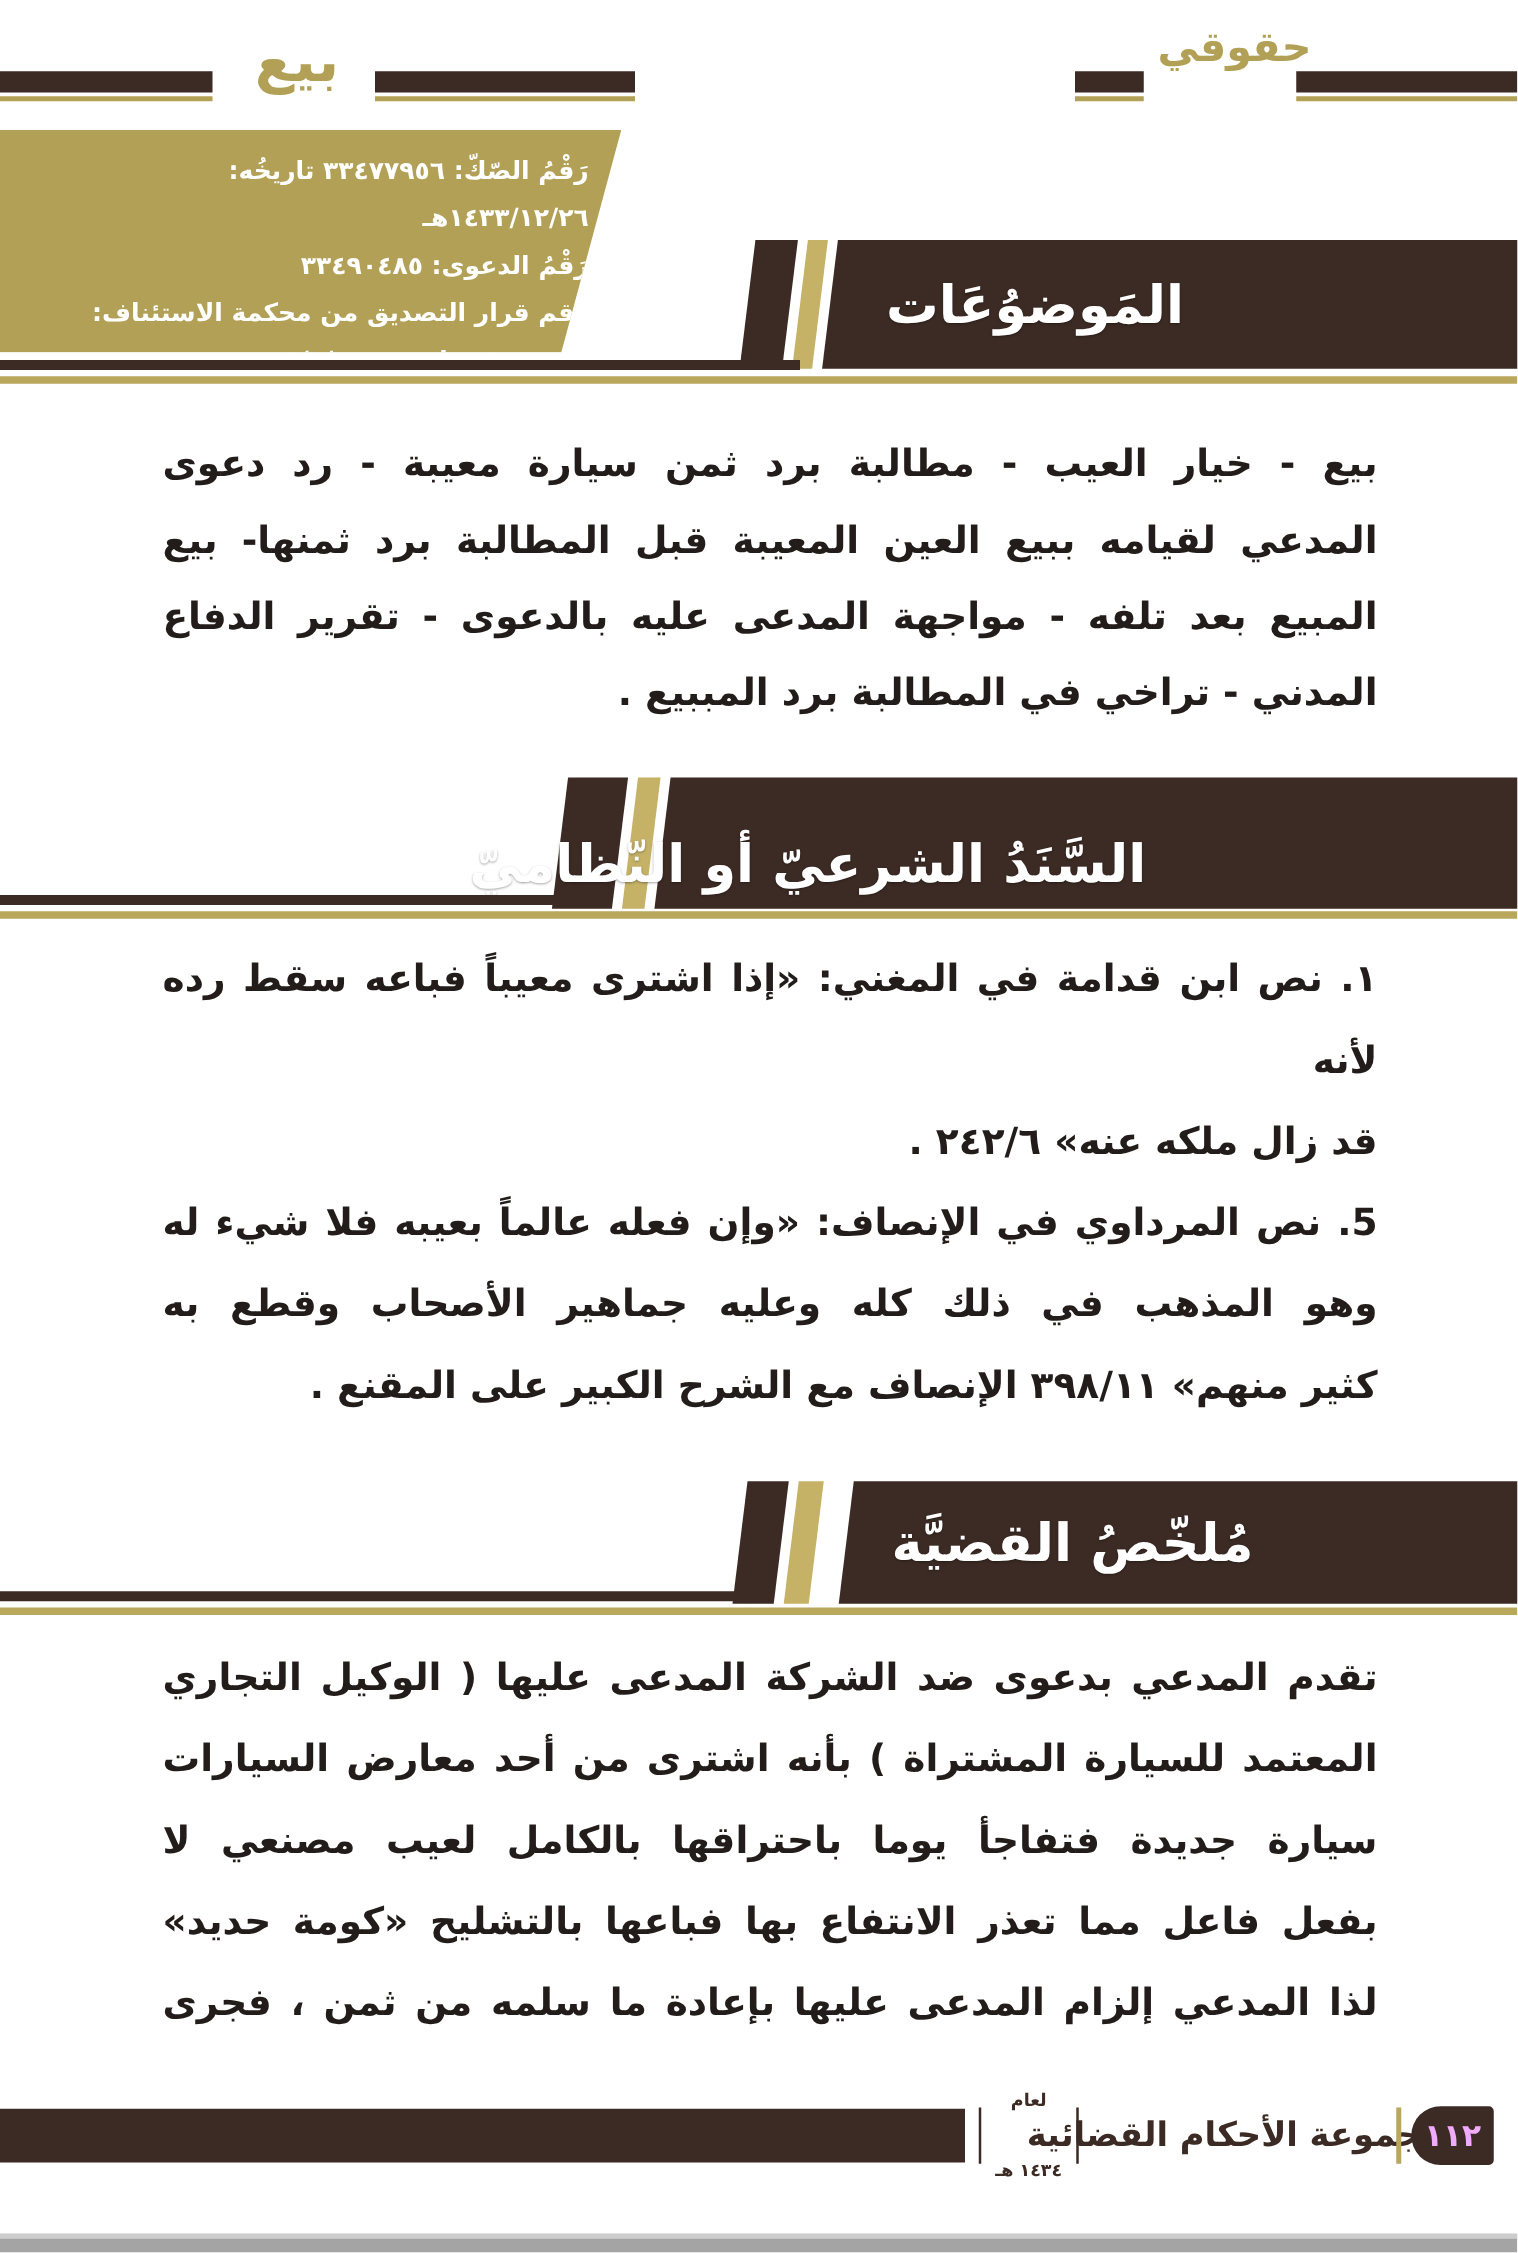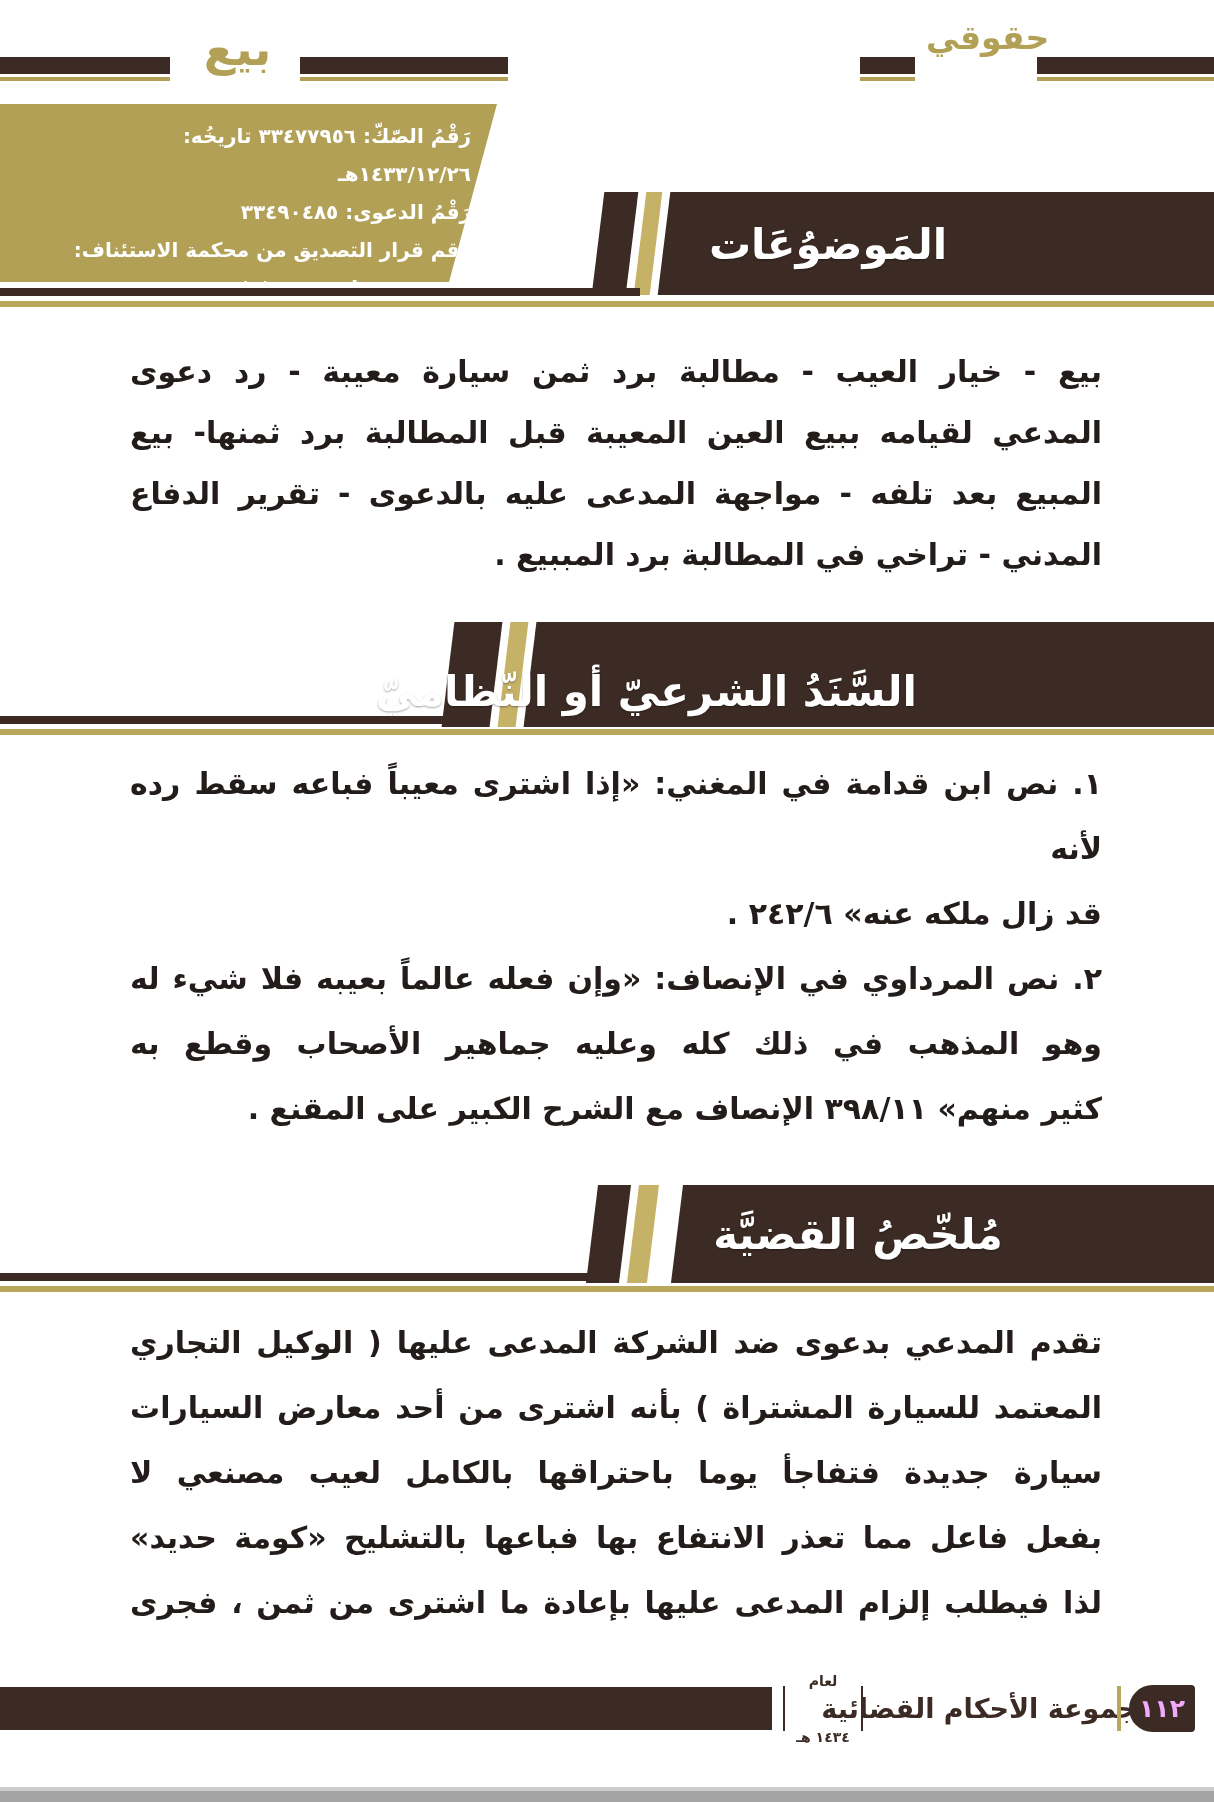--- a/index.html
+++ b/index.html
@@ -125,40 +125,40 @@
     <div class="piece gstripe" style="left:64px;width:18px;"></div>
     <div class="piece mainbody" style="left:90px;right:-50px;"></div>
     <div class="banner-title" style="left:57px;width:420px;margin-top:16px;">السَّنَدُ الشرعيّ أو النّظاميّ</div>
   </div>
   <div class="under-dark" style="top:716px;width:455px;"></div>
   <div class="under-gold" style="top:729px;"></div>
 
   <div class="bodyblock" style="top:751px;line-height:65px;">
     <div class="line">١. نص ابن قدامة في المغني: «إذا اشترى معيباً فباعه سقط رده لأنه</div>
     <div class="line end">قد زال ملكه عنه» ٢٤٢/٦ .</div>
-    <div class="line">٢. نص المرداوي في الإنصاف: «وإن فعله عالماً بعيبه فلا شيء له</div>
+    <div class="line">5. نص المرداوي في الإنصاف: «وإن فعله عالماً بعيبه فلا شيء له</div>
     <div class="line">وهو المذهب في ذلك كله وعليه جماهير الأصحاب وقطع به</div>
     <div class="line end">كثير منهم» ٣٩٨/١١ الإنصاف مع الشرح الكبير على المقنع .</div>
   </div>
 
   <div class="banner" style="left:592px;top:1185px;width:622px;height:98px;">
     <div class="piece lead" style="left:0;width:33px;"></div>
     <div class="piece gstripe" style="left:41px;width:20px;"></div>
     <div class="piece mainbody" style="left:85px;right:-50px;"></div>
     <div class="banner-title" style="left:66px;width:400px;">مُلخّصُ القضيَّة</div>
   </div>
   <div class="under-dark" style="top:1273px;width:598px;"></div>
   <div class="under-gold" style="top:1286px;"></div>
 
   <div class="bodyblock" style="top:1310px;line-height:65px;">
     <div class="line">تقدم المدعي بدعوى ضد الشركة المدعى عليها ( الوكيل التجاري</div>
     <div class="line">المعتمد للسيارة المشتراة ) بأنه اشترى من أحد معارض السيارات</div>
     <div class="line">سيارة جديدة فتفاجأ يوما باحتراقها بالكامل لعيب مصنعي لا</div>
     <div class="line">بفعل فاعل مما تعذر الانتفاع بها فباعها بالتشليح «كومة حديد»</div>
-    <div class="line">لذا فيطلب إلزام المدعى عليها بإعادة ما اشترى من ثمن ، فجرى</div>
+    <div class="line">لذا المدعي إلزام المدعى عليها بإعادة ما سلمه من ثمن ، فجرى</div>
   </div>
 
   <div class="f-bar"></div>
   <div class="f-year">
     <div>لعام</div>
     <div>١٤٣٤ هـ</div>
   </div>
   <div class="f-series">مجموعة الأحكام القضائية</div>
   <div class="f-goldrule"></div>
   <div class="f-pill">١١٢</div>

